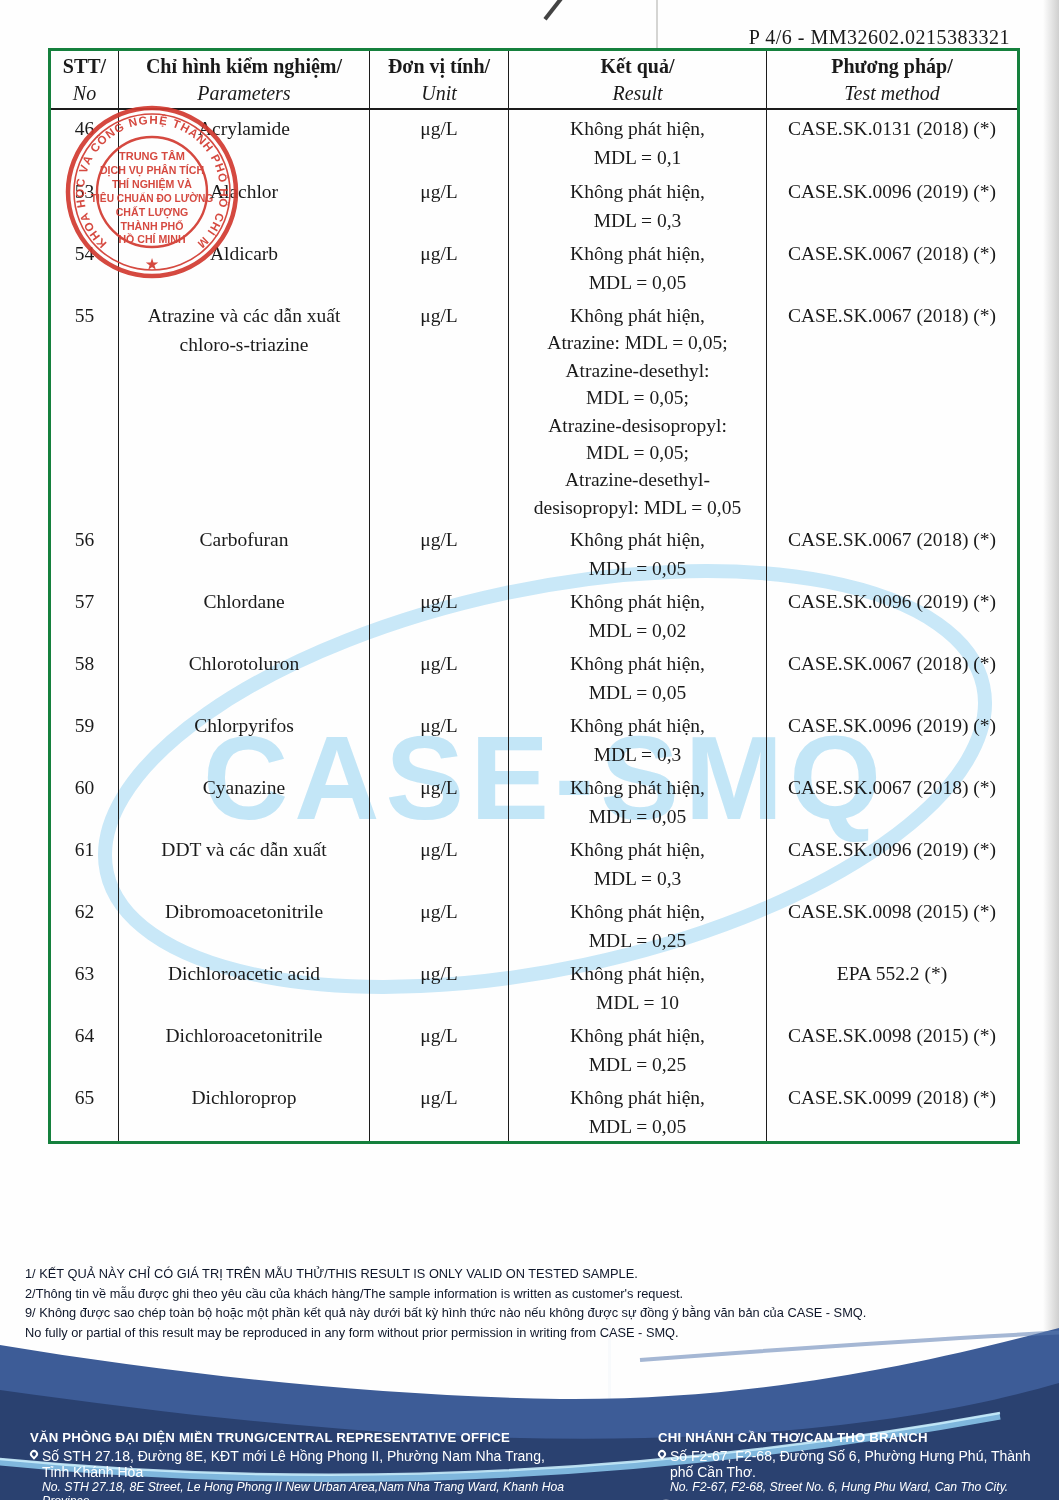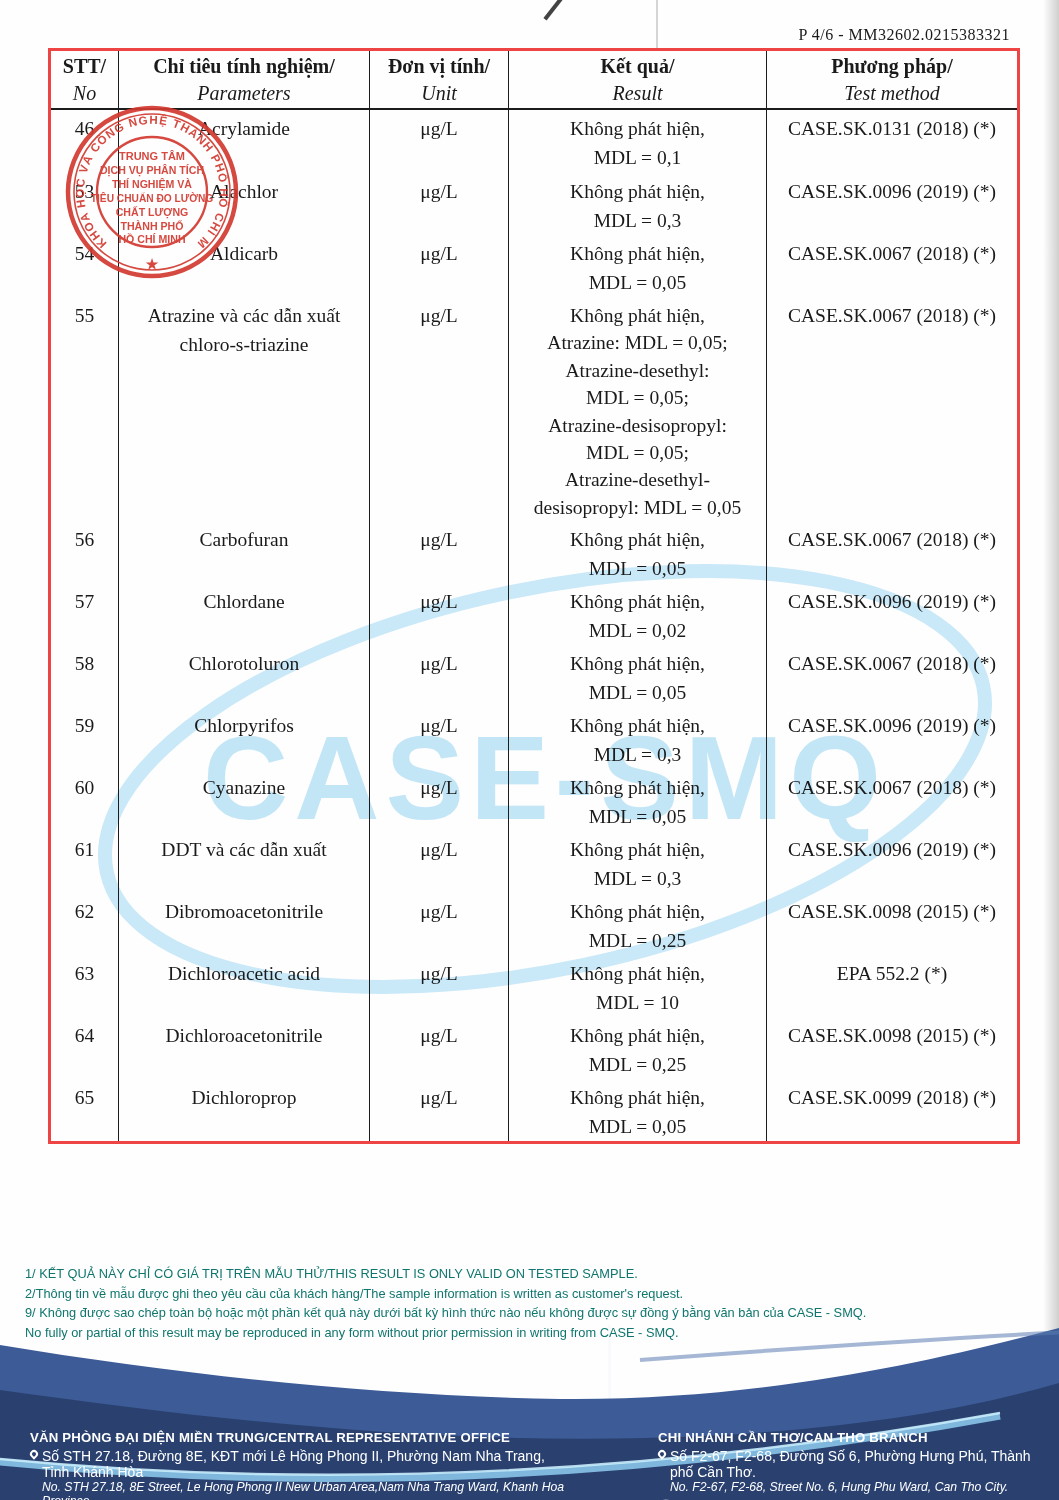--- a/index.html
+++ b/index.html
@@ -10,30 +10,30 @@
   }
   
   .scan-edge-right{position:absolute;top:0;right:0;width:16px;height:1500px;
     background:linear-gradient(to right,rgba(0,0,0,0),rgba(120,120,118,.35));pointer-events:none;}
   .scan-mark-top{position:absolute;left:551px;top:-4px;width:4px;height:26px;background:#222;
     transform:rotate(38deg);opacity:.85;}
   .scan-crease-top{position:absolute;left:656px;top:0;width:2px;height:50px;background:#b9b9b6;opacity:.6;}
   .scan-crease-wave{position:absolute;left:608px;top:1325px;width:3px;height:175px;background:#f2f6fa;opacity:.45;}
   
   .header-ref{position:absolute;top:26px;left:0;width:1010px;text-align:right;
-    font-size:16px;letter-spacing:.5px;}
+    font-size:20px;letter-spacing:.5px;}
   
   .watermark{position:absolute;left:40px;top:531px;width:1000px;height:500px;z-index:0;pointer-events:none;}
   .watermark svg{width:100%;height:100%;}
   .wm-text{font-family:"Liberation Sans",sans-serif;font-weight:bold;letter-spacing:6px;}
   
   table.report{
     position:absolute;left:48px;top:48px;width:962px;z-index:1;
     border-collapse:collapse;table-layout:fixed;background:transparent;
-    border:3px solid #ef4444;
+    border:3px solid #15803d;
   }
   table.report th, table.report td{
     border-right:1.6px solid #1c1c1c;vertical-align:top;text-align:center;
     padding:0;overflow:hidden;
   }
   table.report th:last-child, table.report td:last-child{border-right:none;}
   table.report thead th{
     border-bottom:2px solid #1c1c1c;height:55px;
     font-size:20px;line-height:27px;padding-top:2px;
   }
@@ -47,21 +47,21 @@
   .c-no{width:67px;}
   .c-param{width:250px;}
   .c-unit{width:138px;}
   .c-result{width:257px;}
   .c-method{width:250px;}
   
   .stamp{position:absolute;left:52px;top:104px;width:200px;height:180px;z-index:2;
     opacity:.92;pointer-events:none;}
   
   .notes{position:absolute;left:25px;top:1264px;width:1010px;z-index:1;
-    font-family:"Liberation Sans",sans-serif;font-size:12.8px;line-height:19.5px;color:#0f766e;}
+    font-family:"Liberation Sans",sans-serif;font-size:12.8px;line-height:19.5px;color:#0f172a;}
   .notes div{white-space:nowrap;}
   
   .wave{position:absolute;left:0;top:1320px;width:1059px;height:180px;z-index:1;}
   .footer-text{position:absolute;top:1430px;left:0;width:1059px;z-index:3;
     font-family:"Liberation Sans",sans-serif;color:#ffffff;}
   .office{position:absolute;top:0;}
   .office.left{left:30px;width:540px;}
   .office.right{left:658px;width:392px;}
   .office .title{font-size:13.2px;font-weight:bold;letter-spacing:.2px;}
   .office .title .en{}
@@ -92,21 +92,21 @@
   <div class="header-ref">P 4/6 - MM32602.0215383321</div>
 
   <table class="report">
     <thead>
       <tr>
         <th class="c-no">
           <span class="hdr-l1">STT/</span>
           <span class="hdr-l2">No</span>
         </th>
         <th class="c-param">
-          <span class="hdr-l1">Chỉ tiêu tính nghiệm/</span>
+          <span class="hdr-l1">Chỉ hình kiểm nghiệm/</span>
           <span class="hdr-l2">Parameters</span>
         </th>
         <th class="c-unit">
           <span class="hdr-l1">Đơn vị tính/</span>
           <span class="hdr-l2">Unit</span>
         </th>
         <th class="c-result">
           <span class="hdr-l1">Kết quả/</span>
           <span class="hdr-l2">Result</span>
         </th>

